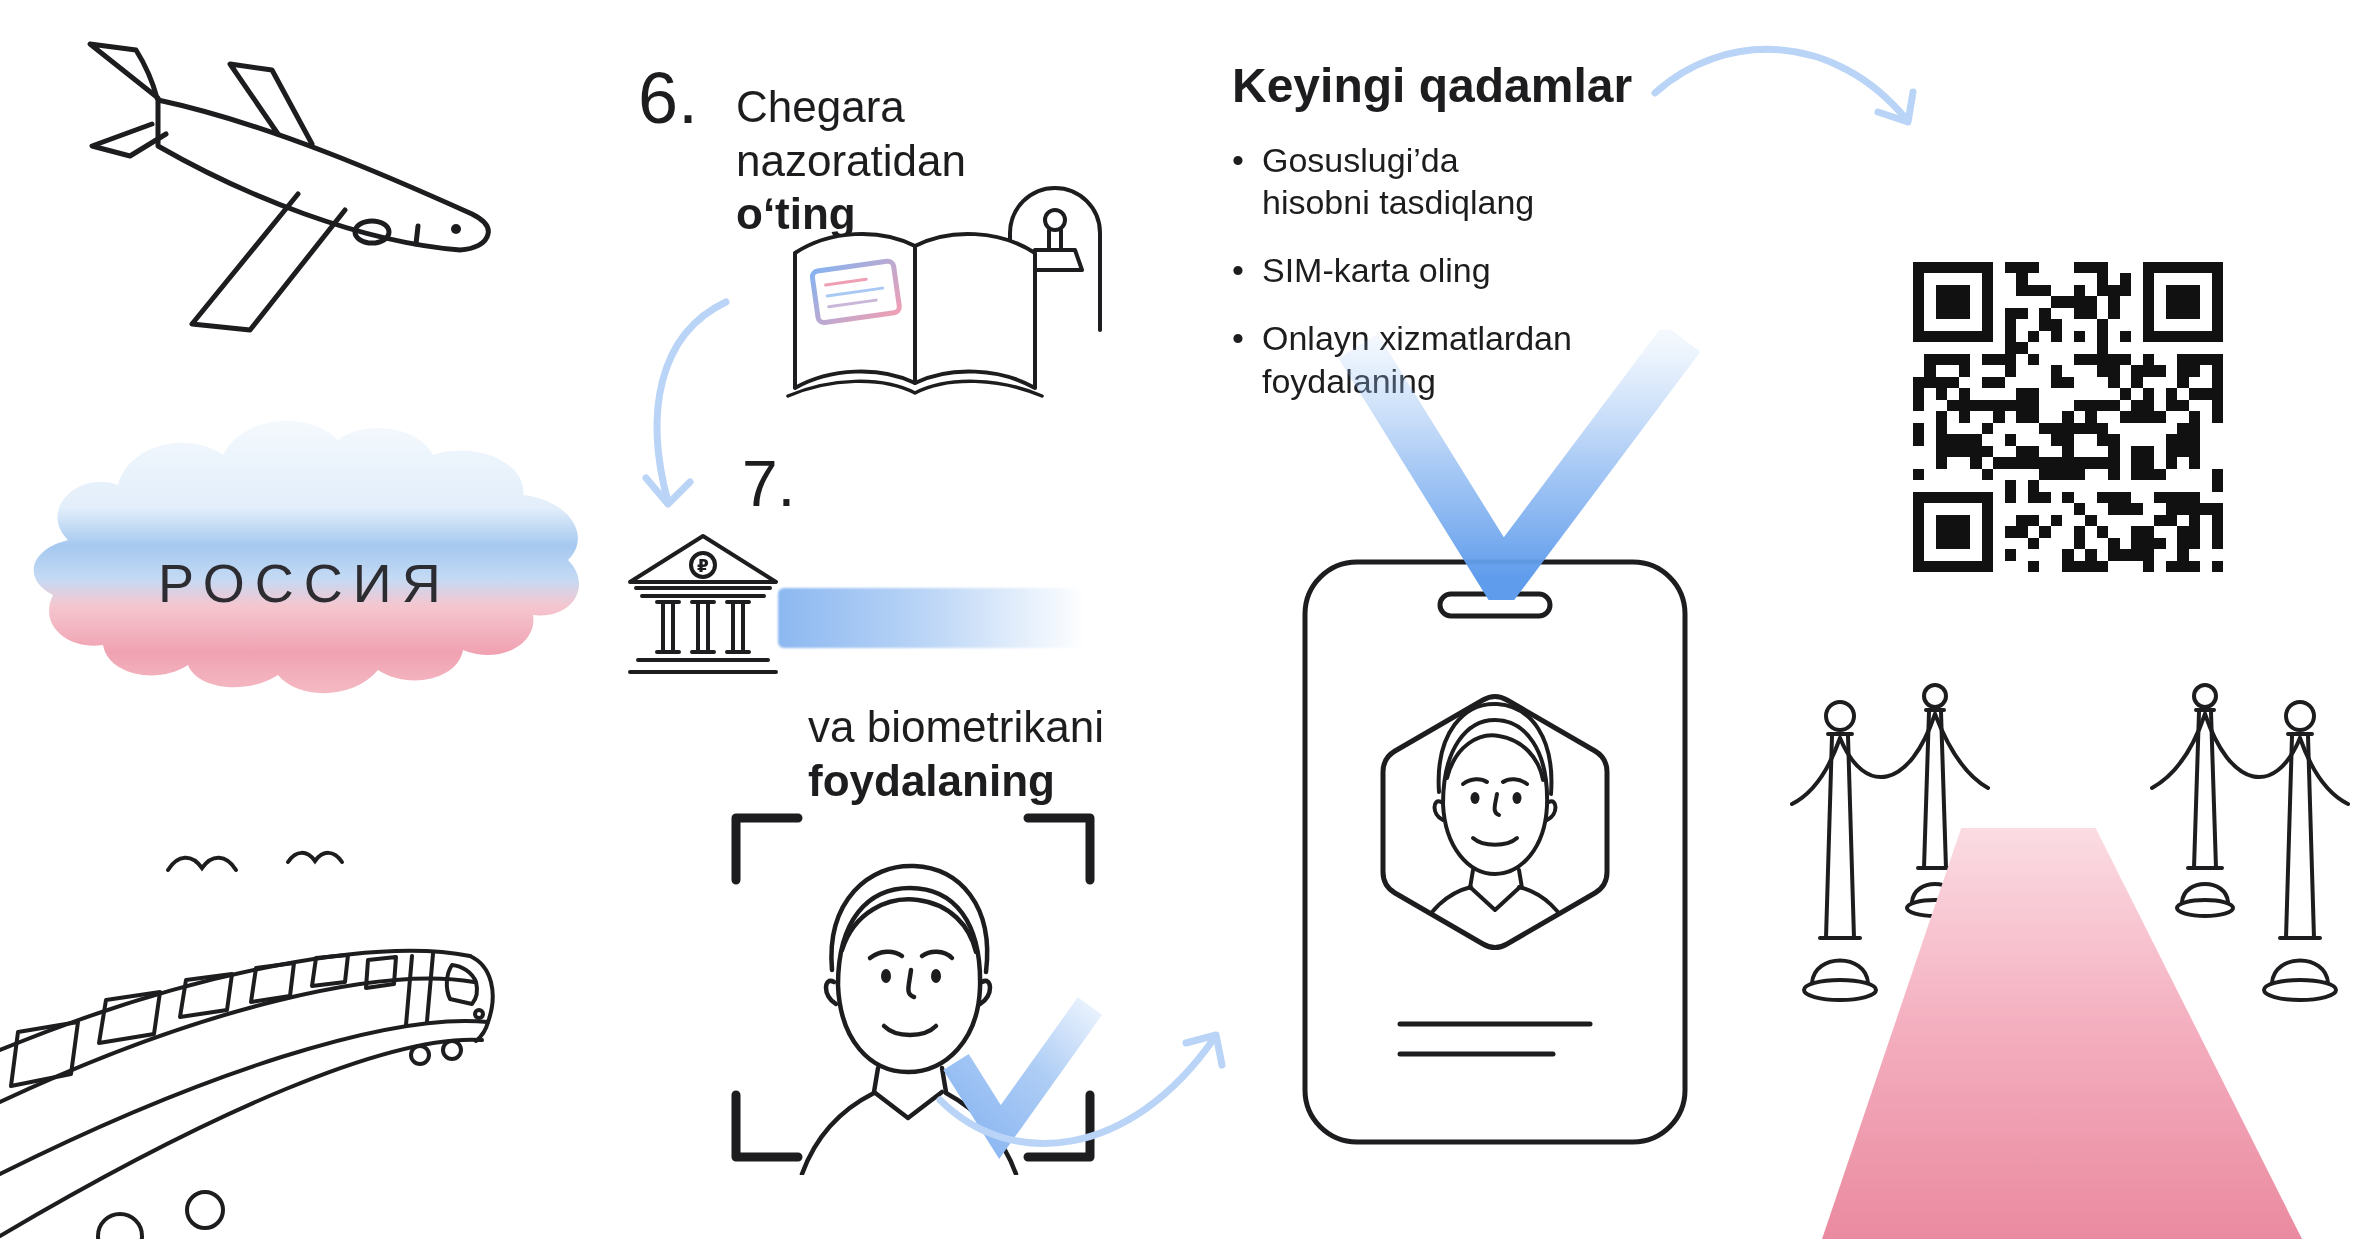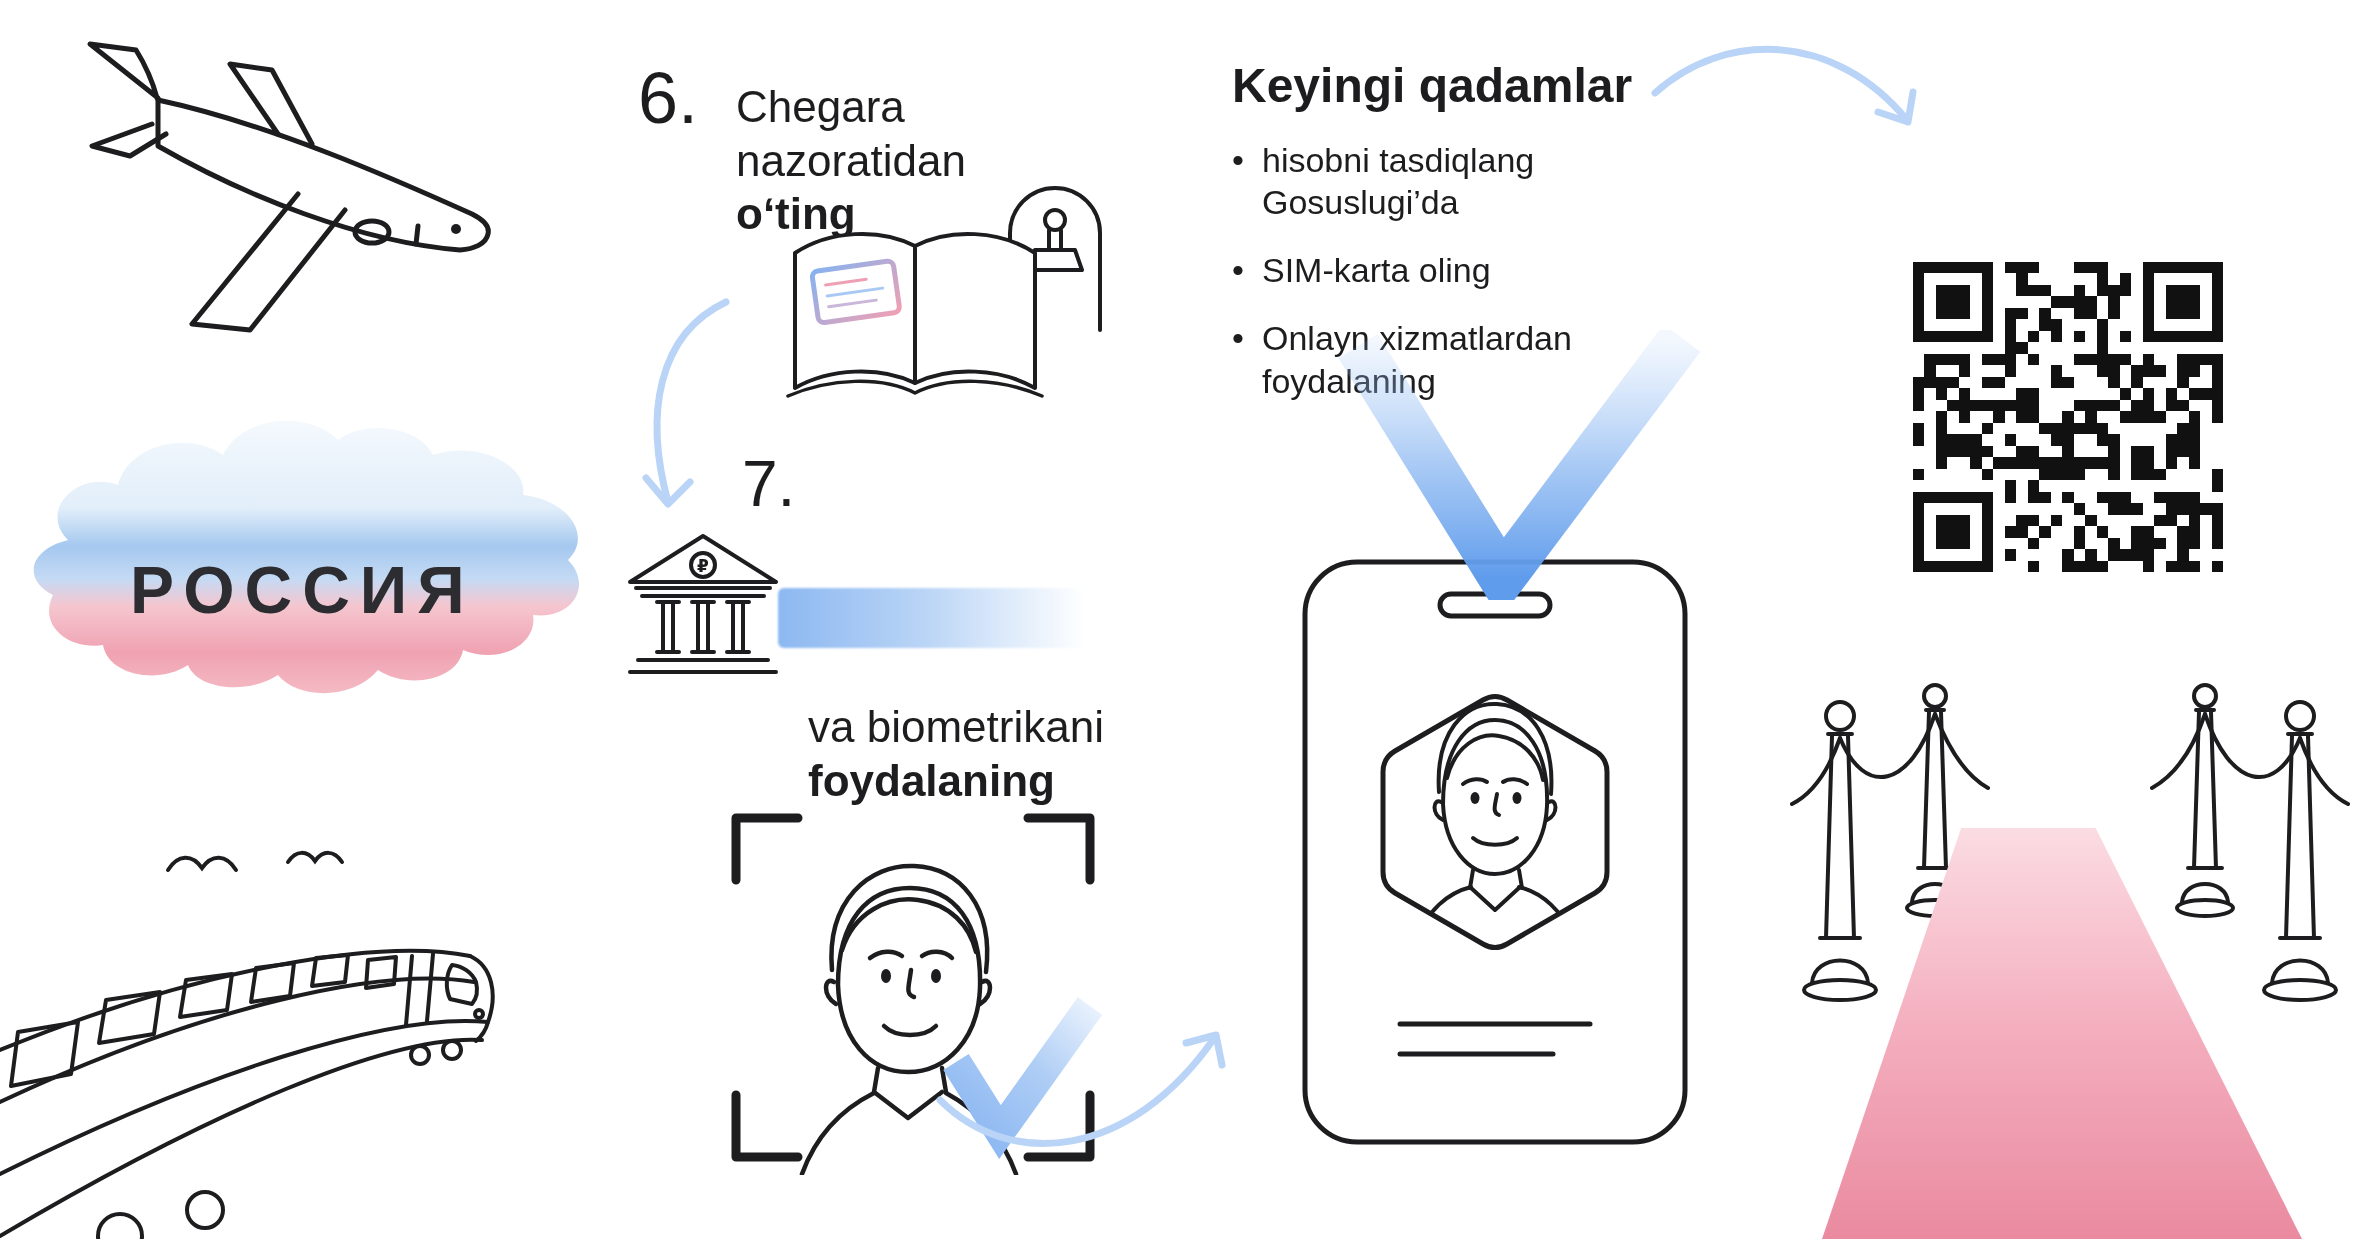--- a/index.html
+++ b/index.html
@@ -4,21 +4,21 @@
 <style>
   html,body{margin:0;padding:0;background:#fff;}
   .stage{position:relative;width:2361px;height:1239px;background:#fff;overflow:hidden;
          font-family:"Liberation Sans","DejaVu Sans",sans-serif;color:#1d1d1f;}
   .abs{position:absolute;}
   svg{display:block;}
   .step-num{font-size:72px;font-weight:500;line-height:1;}
   .step-num.small{font-size:64px;}
   .step-text{font-size:44px;line-height:1.22;}
   .step-text .b{font-weight:700;}
-  .russia-label{font-size:66px;font-weight:700;letter-spacing:10px;color:#2c2c31;}
+  .russia-label{font-size:54px;font-weight:400;letter-spacing:10px;color:#2c2c31;margin-left:28px;}
   .ns-title{font-size:48px;font-weight:700;}
   .ns-item{display:grid;grid-template-columns:30px 1fr;font-size:34px;line-height:1.24;margin-top:26px;}
   .ns-bullet{font-size:34px;}
   .qr-title{font-size:38px;font-weight:700;text-align:center;}
   .band{background:linear-gradient(90deg,#8cb8f1 0%,#b9d4f6 45%,rgba(255,255,255,0) 96%);
         filter:blur(1px);border-radius:6px;}
   .carpet{background:linear-gradient(180deg,#fbdce3 0%,#f4afbf 48%,#ea8aa0 100%);
           clip-path:polygon(29% 0,57% 0,100% 100%,0 100%);}
   .qr-box{background:#fff;}
 </style>
@@ -178,22 +178,22 @@
   <svg class="abs" style="left:930px;top:1005px" width="320" height="205" viewBox="0 0 320 205" fill="none" stroke="#b9d4f6" stroke-width="7" stroke-linecap="round">
     <path d="M 10 95 C 80 165, 200 155, 285 32"></path>
     <path d="M 256 38 L 286 30 M 292 60 L 286 30"></path>
   </svg>
 
   <div class="abs" style="left:1232px;top:58px;width:440px">
     <div class="ns-title">Keyingi qadamlar</div>
     <div class="ns-item">
       <span class="ns-bullet">•</span>
       <span>
+        <div>Gosuslugi’da</div>
         <div>hisobni tasdiqlang</div>
-        <div>Gosuslugi’da</div>
       </span>
     </div>
     <div class="ns-item">
       <span class="ns-bullet">•</span>
       <span>
         <div>SIM-karta oling</div>
       </span>
     </div>
     <div class="ns-item">
       <span class="ns-bullet">•</span>

